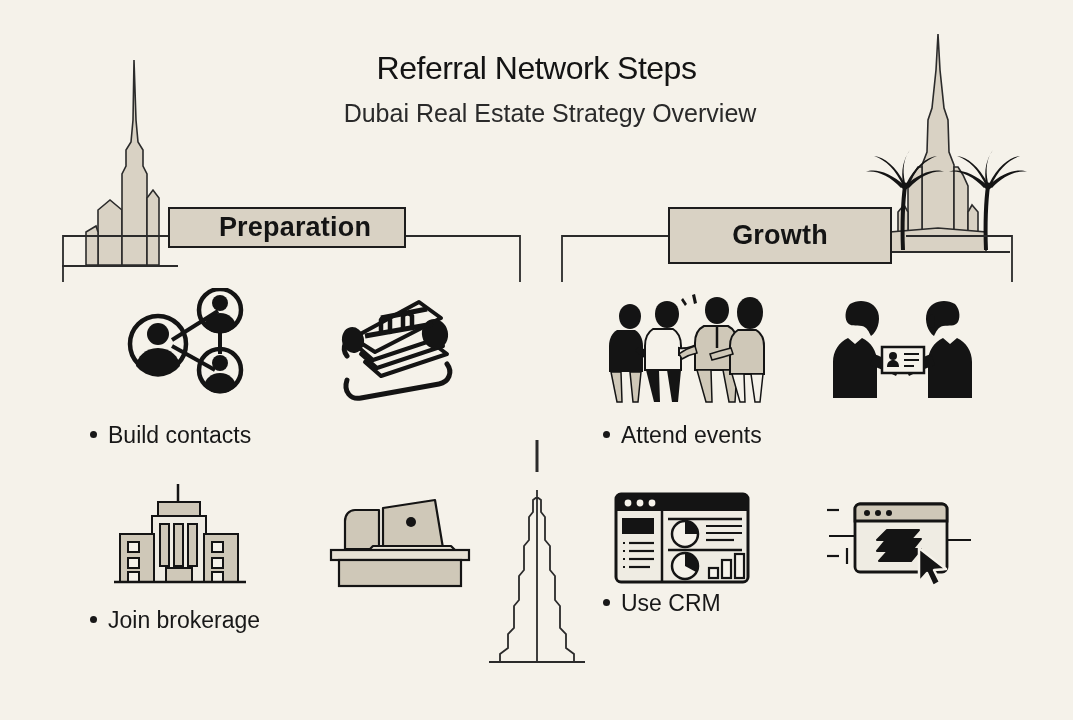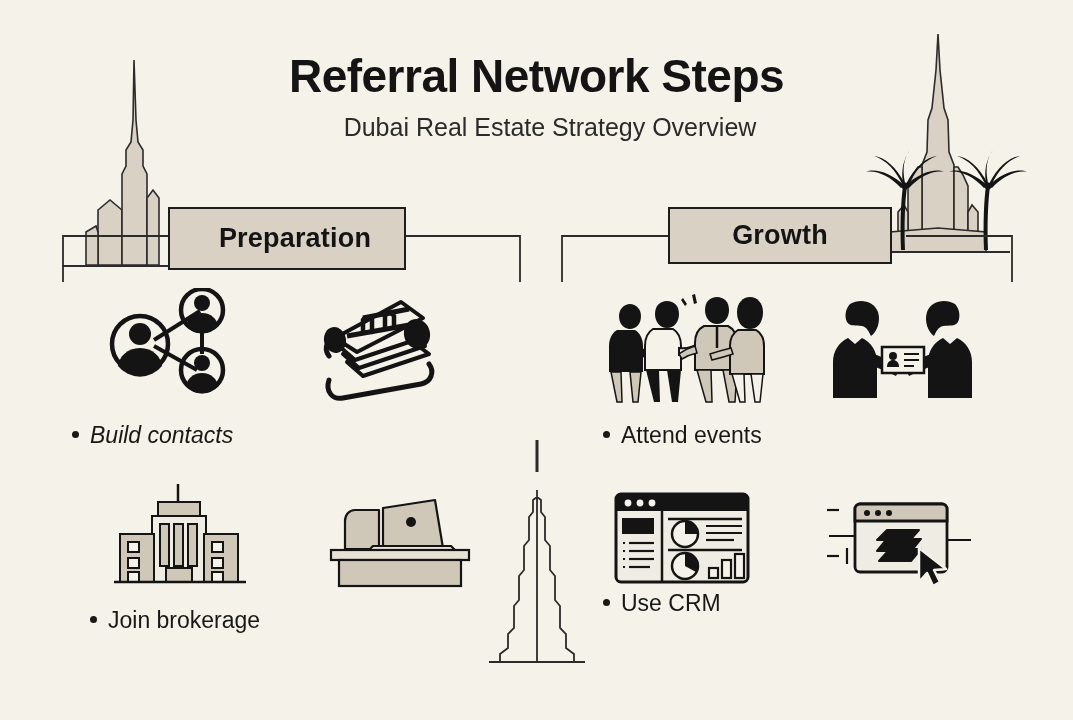--- a/index.html
+++ b/index.html
@@ -25,22 +25,22 @@
   
   .header {
     position: absolute;
     left: 0;
     top: 52px;
     width: 1073px;
     text-align: center;
     pointer-events: none;
   }
   .title {
-    font-size: 46px;
-    font-weight: bold;
+    font-size: 32px;
+    font-weight: normal;
     letter-spacing: -0.5px;
     color: #141414;
     margin: 0;
     line-height: 1.05;
   }
   .subtitle {
     font-size: 25px;
     font-weight: normal;
     color: #2a2a2a;
     margin: 14px 0 0 0;
@@ -75,21 +75,21 @@
     align-items: center;
     justify-content: center;
     box-sizing: border-box;
   }
   .cat-box .cat-label {
     font-size: 27px;
     font-weight: bold;
     color: #141414;
     letter-spacing: 0.2px;
   }
-  #cat-box-0 { left: 168px; top: 207px; width: 238px; height: 63px; padding-left: 16px; }
+  #cat-box-0 { left: 168px; top: 207px; width: 238px; height: 41px; padding-left: 16px; }
   #cat-box-1 { left: 668px; top: 207px; width: 224px; height: 57px; }
 
   
   .item-cell {
     position: absolute;
   }
   .item-icon {
     position: absolute;
     left: 0;
     top: 0;
@@ -186,21 +186,21 @@
     <p class="subtitle">Dubai Real Estate Strategy Overview</p>
   </div>
 
   <div class="cat-box" id="cat-box-0">
     <span class="cat-label">Preparation</span>
   </div>
   <div class="cat-box" id="cat-box-1">
     <span class="cat-label">Growth</span>
   </div>
 
-  <div class="item-cell" style="left:72px; top:288px; width:420px; height:180px;font-style:italic;">
+  <div class="item-cell" style="left:90px; top:288px; width:420px; height:180px;">
 
     <svg class="item-icon icon-svg" style="left:20px; top:0;" width="145" height="115" viewBox="0 0 145 115">
       <line x1="62" y1="52" x2="108" y2="23" stroke="#141414" stroke-width="4"></line>
       <line x1="62" y1="58" x2="105" y2="82" stroke="#141414" stroke-width="4"></line>
       <line x1="110" y1="36" x2="110" y2="66" stroke="#141414" stroke-width="4"></line>
       <g fill="none" stroke="#141414" stroke-width="4.5">
         <circle cx="48" cy="56" r="28"></circle>
         <circle cx="110" cy="22" r="21"></circle>
         <circle cx="110" cy="82" r="21"></circle>
       </g>

